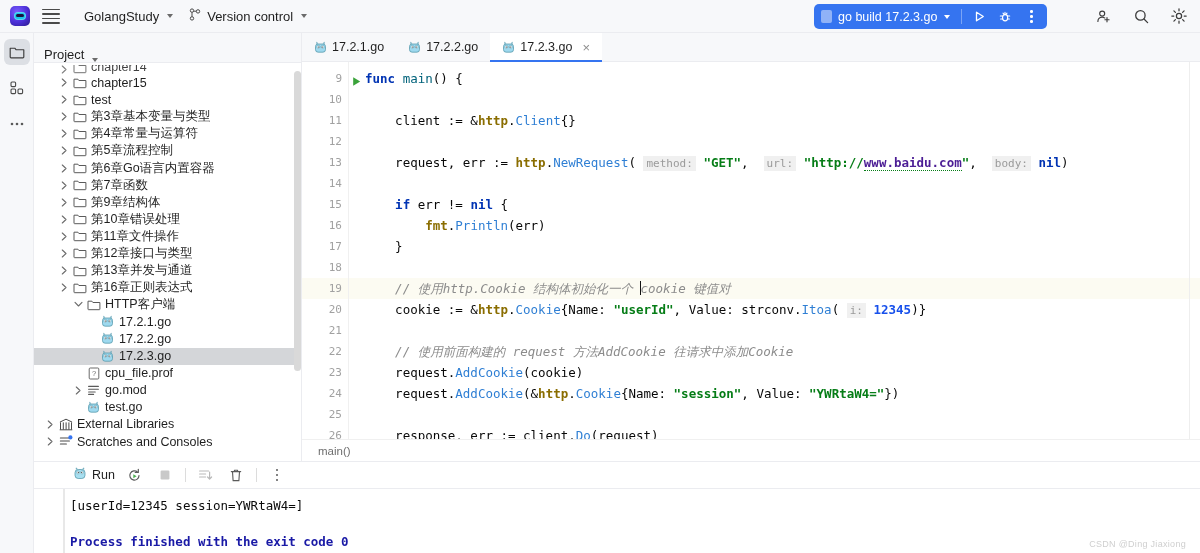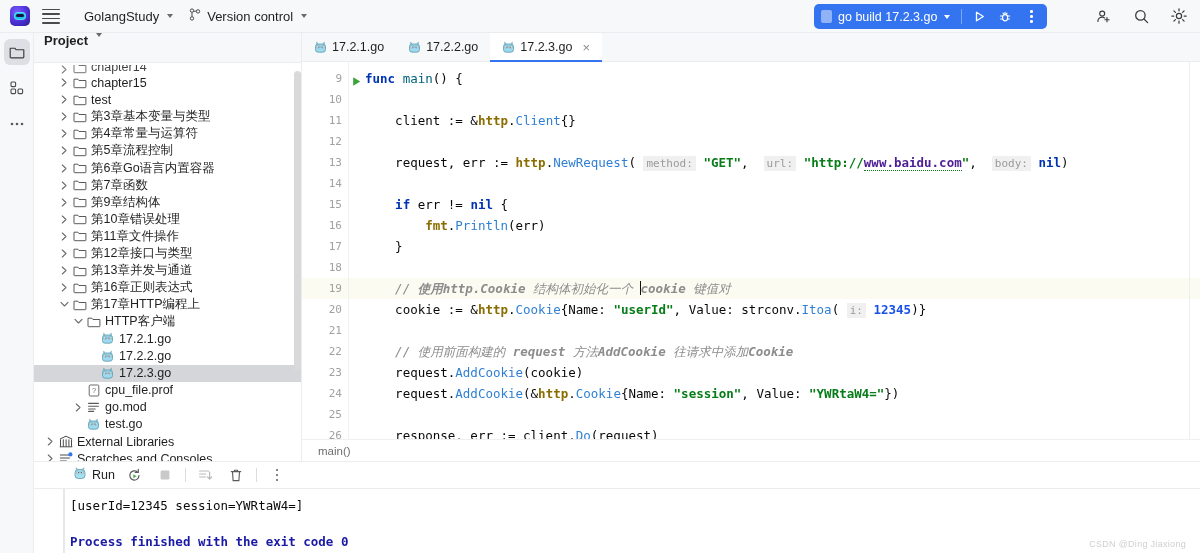--- a/index.html
+++ b/index.html
@@ -84,22 +84,22 @@
   .rail-btn { width: 26px; height: 26px; border-radius: 6px; display: flex; align-items: center; justify-content: center; }
   .rail-btn.active { background: #dcdfe4; }
 
   
   .midcol { flex: 1; display: flex; flex-direction: column; min-width: 0; }
   .panes { flex: 1; display: flex; min-height: 0; }
 
   
   .sidebar { width: 268px; min-width: 268px; background: #ffffff; display: flex; flex-direction: column;
              border-right: 1px solid #ebecf0; position: relative; }
-  .sb-head { height: 30px; min-height: 30px; display: flex; align-items: flex-start; padding-left: 10px;
-             background: #f7f8fa; border-bottom: 1px solid #ebecf0; font-weight: bold; }
+  .sb-head { height: 30px; min-height: 30px; display: flex; align-items: flex-end; padding-left: 10px;
+             background: #f7f8fa; border-bottom: 1px solid #ebecf0; }
   .sb-title { font-size: 13px; color: #1f1f1f; }
   .sb-tree { flex: 1; overflow: hidden; position: relative; padding-top: 2px; background: #fff; }
   .row { height: 17.1px; display: flex; align-items: center; font-size: 12.5px; color: #1f1f1f;
          white-space: nowrap; padding-right: 6px; }
   .row.sel { background: #d4d6d9; }
   .arrow { width: 13px; min-width: 13px; display: flex; align-items: center; justify-content: center; }
   .arrow svg { display: block; }
   .ico { width: 17px; min-width: 17px; display: flex; align-items: center; justify-content: center; margin-right: 3px; }
   .sb-scroll { position: absolute; right: 0; top: 38px; width: 7px; height: 300px; background: #d9d9d9; border-radius: 4px; }
 
@@ -127,21 +127,21 @@
   .cline.hl { background: #fcfbf2; }
   .margin-guide { position: absolute; left: 840px; top: 0; bottom: 0; width: 1px; background: #eeeeee; }
 
   .kw { color: #0033b3; font-weight: 700; }
   .fn { color: #00627a; }
   .pkg { color: #8a6d00; font-weight: 700; }
   .typ { color: #2f7fd4; }
   .str { color: #067d17; font-weight: 700; }
   .num { color: #1750eb; font-weight: 700; }
   .cmt { color: #8c8c8c; font-style: italic; }
-  .cmt b { font-weight: 700; font-style: italic; text-align: right; }
+  .cmt b { font-weight: 400; font-style: italic; text-align: right; }
   .hintp { color: #9a9a9a; background: #f0f0f0; border-radius: 0; padding: 1px 3px; font-size: 11px; }
   .link { color: #4c1d95; font-weight: 700; border-bottom: 1px dotted #067d17; }
   .err-u { border-bottom: 1px dashed #b0b0b0; }
   .caret { display: inline-block; width: 1px; height: 14px; background: #111; vertical-align: -2px; margin: 0 -0.5px; }
 
   .breadcrumb { height: 22px; min-height: 22px; display: flex; align-items: center; padding-left: 16px;
                 font-size: 11.5px; color: #6e6e6e; background: #fff; border-top: 1px solid #f0f0f0; }
 
   
   .runpanel { height: 92px; min-height: 92px; background: #fca5a5; border-top: 1px solid #ebecf0;
@@ -465,34 +465,20 @@
                   <svg width="7" height="9" viewBox="0 0 7 9">
                     <path d="M1.3 1 5 4.5 1.3 8" fill="none" stroke="#6b6b6b" stroke-width="1.1" stroke-linecap="round" stroke-linejoin="round"></path>
                   </svg>
                 </span>
                 <span class="ico">
                   <svg width="14" height="12" viewBox="0 0 14 12">
                     <path d="M1 2.2h3.9l1 1.3h7v6.6a.6.6 0 0 1-.6.6H1.6a.6.6 0 0 1-.6-.6z" fill="none" stroke="#5a5a5a" stroke-width="1"></path>
                   </svg>
                 </span>
                 <span>第16章正则表达式</span>
-              </div>
-              <div class="row">
-                <span style="width: 24px; min-width: 24px;"></span>
-                <span class="arrow">
-                  <svg width="9" height="7" viewBox="0 0 9 7">
-                    <path d="M1 1.3 4.5 5 8 1.3" fill="none" stroke="#6b6b6b" stroke-width="1.1" stroke-linecap="round" stroke-linejoin="round"></path>
-                  </svg>
-                </span>
-                <span class="ico">
-                  <svg width="14" height="12" viewBox="0 0 14 12">
-                    <path d="M1 2.2h3.9l1 1.3h7v6.6a.6.6 0 0 1-.6.6H1.6a.6.6 0 0 1-.6-.6z" fill="none" stroke="#5a5a5a" stroke-width="1"></path>
-                  </svg>
-                </span>
-                <span>第17章HTTP编程上</span>
               </div>
               <div class="row">
                 <span style="width: 38px; min-width: 38px;"></span>
                 <span class="arrow">
                   <svg width="9" height="7" viewBox="0 0 9 7">
                     <path d="M1 1.3 4.5 5 8 1.3" fill="none" stroke="#6b6b6b" stroke-width="1.1" stroke-linecap="round" stroke-linejoin="round"></path>
                   </svg>
                 </span>
                 <span class="ico">
                   <svg width="14" height="12" viewBox="0 0 14 12">

